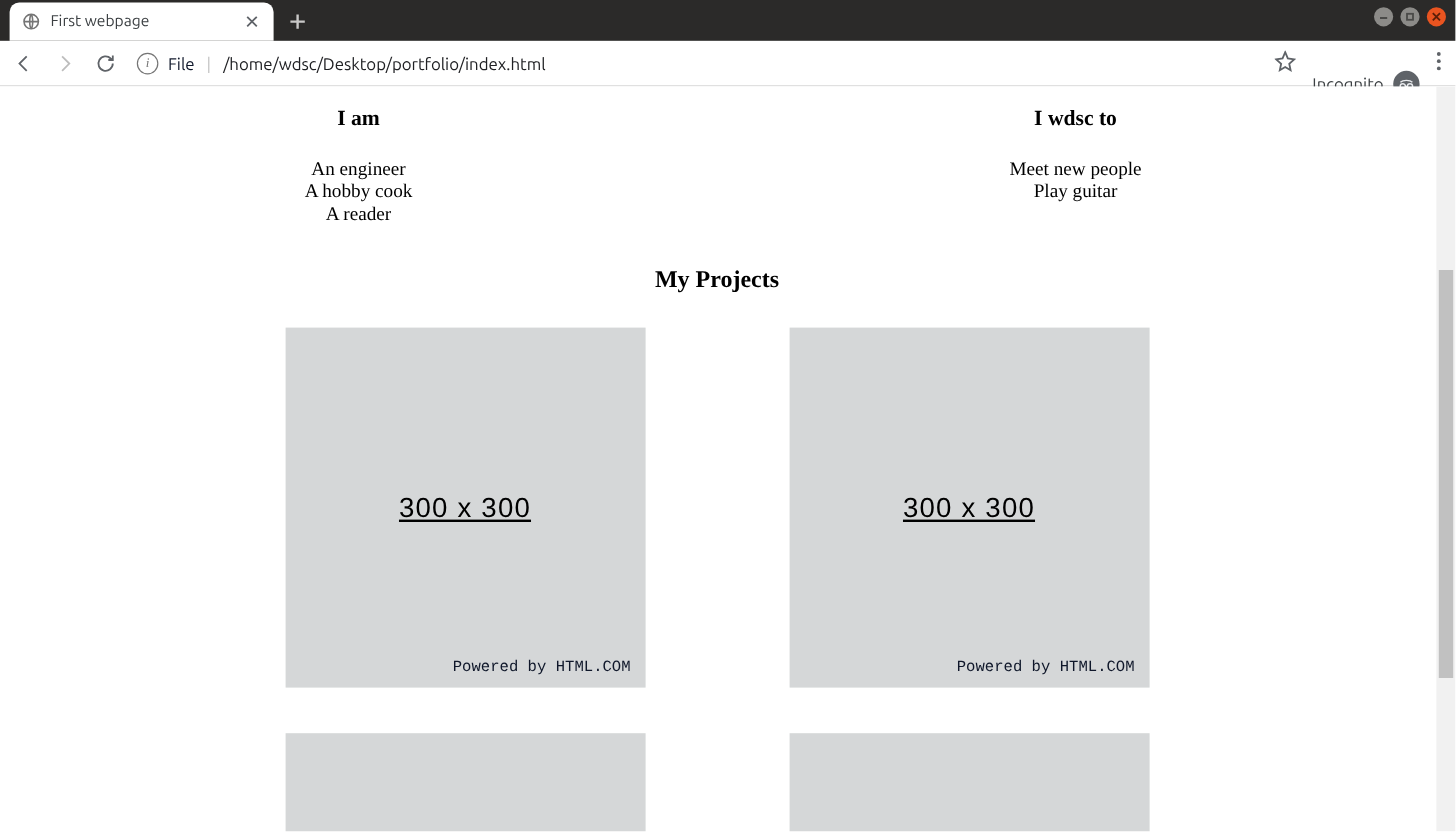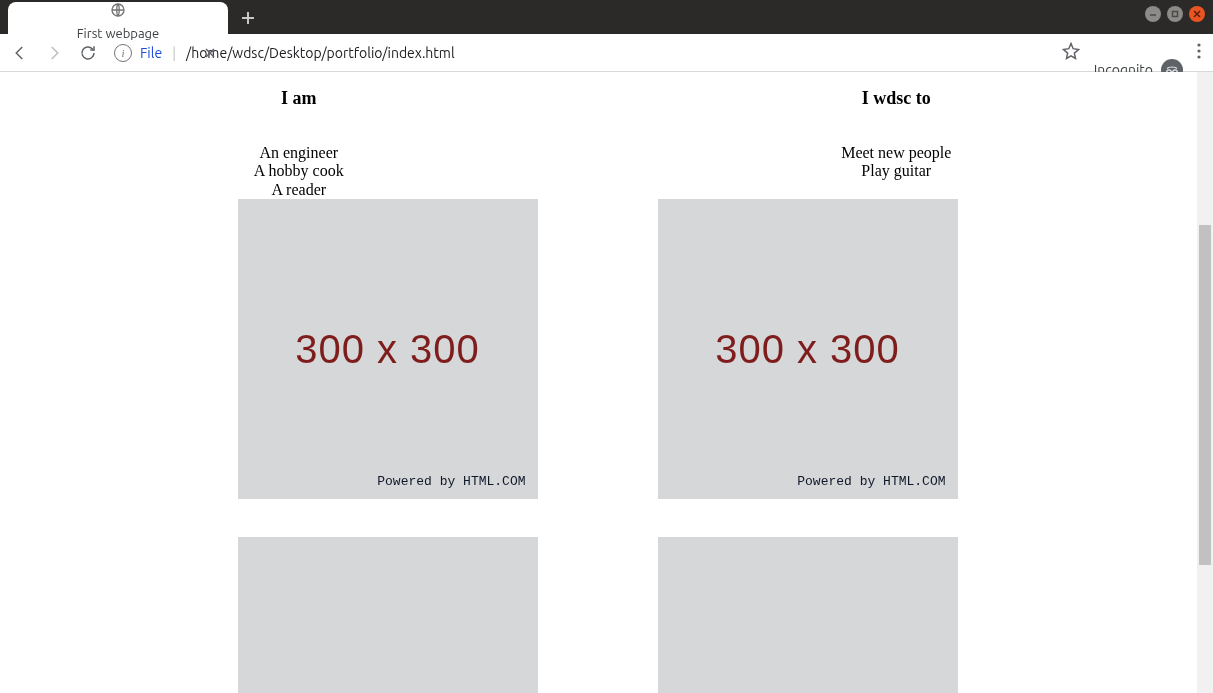--- a/index.html
+++ b/index.html
@@ -40,21 +40,20 @@
     border-top-right-radius: 8px;
     height: 32px;
     min-width: 220px;
     display: flex;
     align-items: center;
     padding: 0 10px;
     font-size: 13px;
     color: #3c4043;
     gap: 8px;
     position: relative;
-    flex-direction: column;
   }
   .tab .globe {
     width: 16px; height: 16px; display:flex; align-items:center; justify-content:center;
   }
   .tab .close {
     margin-left: auto;
     width: 16px; height: 16px;
     display:flex; align-items:center; justify-content:center;
     color:#5f6368;
   }
@@ -94,21 +93,21 @@
   .addr .info {
     width: 18px; height: 18px;
     border: 1.5px solid #757575;
     border-radius: 50%;
     color:#757575;
     font-size: 11px;
     display:flex; align-items:center; justify-content:center;
     font-family: serif;
     font-style: italic;
   }
-  .addr .scheme { color:#1d4ed8; }
+  .addr .scheme { color:#0f172a; }
   .addr .sep { color:#c3c3c3; margin: 0 2px; }
   .addr .path { color:#202124; }
   .right-actions {
     display:flex; align-items:center; gap: 14px;
     padding-right: 4px;
   }
   .star { color:#5f6368; }
   .incognito {
     display:flex; align-items:center; gap:8px;
     color:#3c4043; font-size: 14px; margin-top: 35px;
@@ -132,21 +131,21 @@
     font-family: "Times New Roman", Times, serif;
     color:#000;
   }
   .cols {
     display:flex;
     width: 100%;
     text-align:center;
     padding-top: 16px;
   }
   .col { flex:1; }
-  .col h3 { font-size: 18px; font-weight:bold; margin-bottom: 35px; }
+  .col h3 { font-size: 18px; font-weight:bold; margin-bottom: 24px; }
   .col p { font-size: 16px; line-height: 1.15; }
 
   .projects-h {
     text-align:center;
     font-size: 20px;
     font-weight:bold;
     margin-top: 34px;
     margin-bottom: 28px;
   }
   .grid {
@@ -157,23 +156,24 @@
     display:flex; gap: 120px;
   }
   .ph {
     width: 300px; height: 300px;
     background:#d5d7d8;
     position:relative;
     display:flex; align-items:center; justify-content:center;
   }
   .ph .dim {
     font-family: Arial, sans-serif;
-    font-size: 40px;
-    color:#7f1d1d;
+    font-size: 23px;
+    color:#000000;
     letter-spacing: 1px;
+    text-decoration: underline;
   }
   .ph .pow {
     position:absolute;
     bottom: 10px; right: 12px;
     font-family: Liberation Mono, monospace;
     font-size: 13px;
     color:#0f172a;
   }
 
   
@@ -291,20 +291,21 @@
         <p>A hobby cook</p>
         <p>A reader</p>
       </div>
       <div class="col">
         <h3>I wdsc to</h3>
         <p>Meet new people</p>
         <p>Play guitar</p>
       </div>
     </div>
 
+    <div class="projects-h">My Projects</div>
 
     <div class="grid">
       <div class="row">
         <div class="ph">
           <span class="dim">300 x 300</span>
           <span class="pow">Powered by HTML.COM</span>
         </div>
         <div class="ph">
           <span class="dim">300 x 300</span>
           <span class="pow">Powered by HTML.COM</span>

